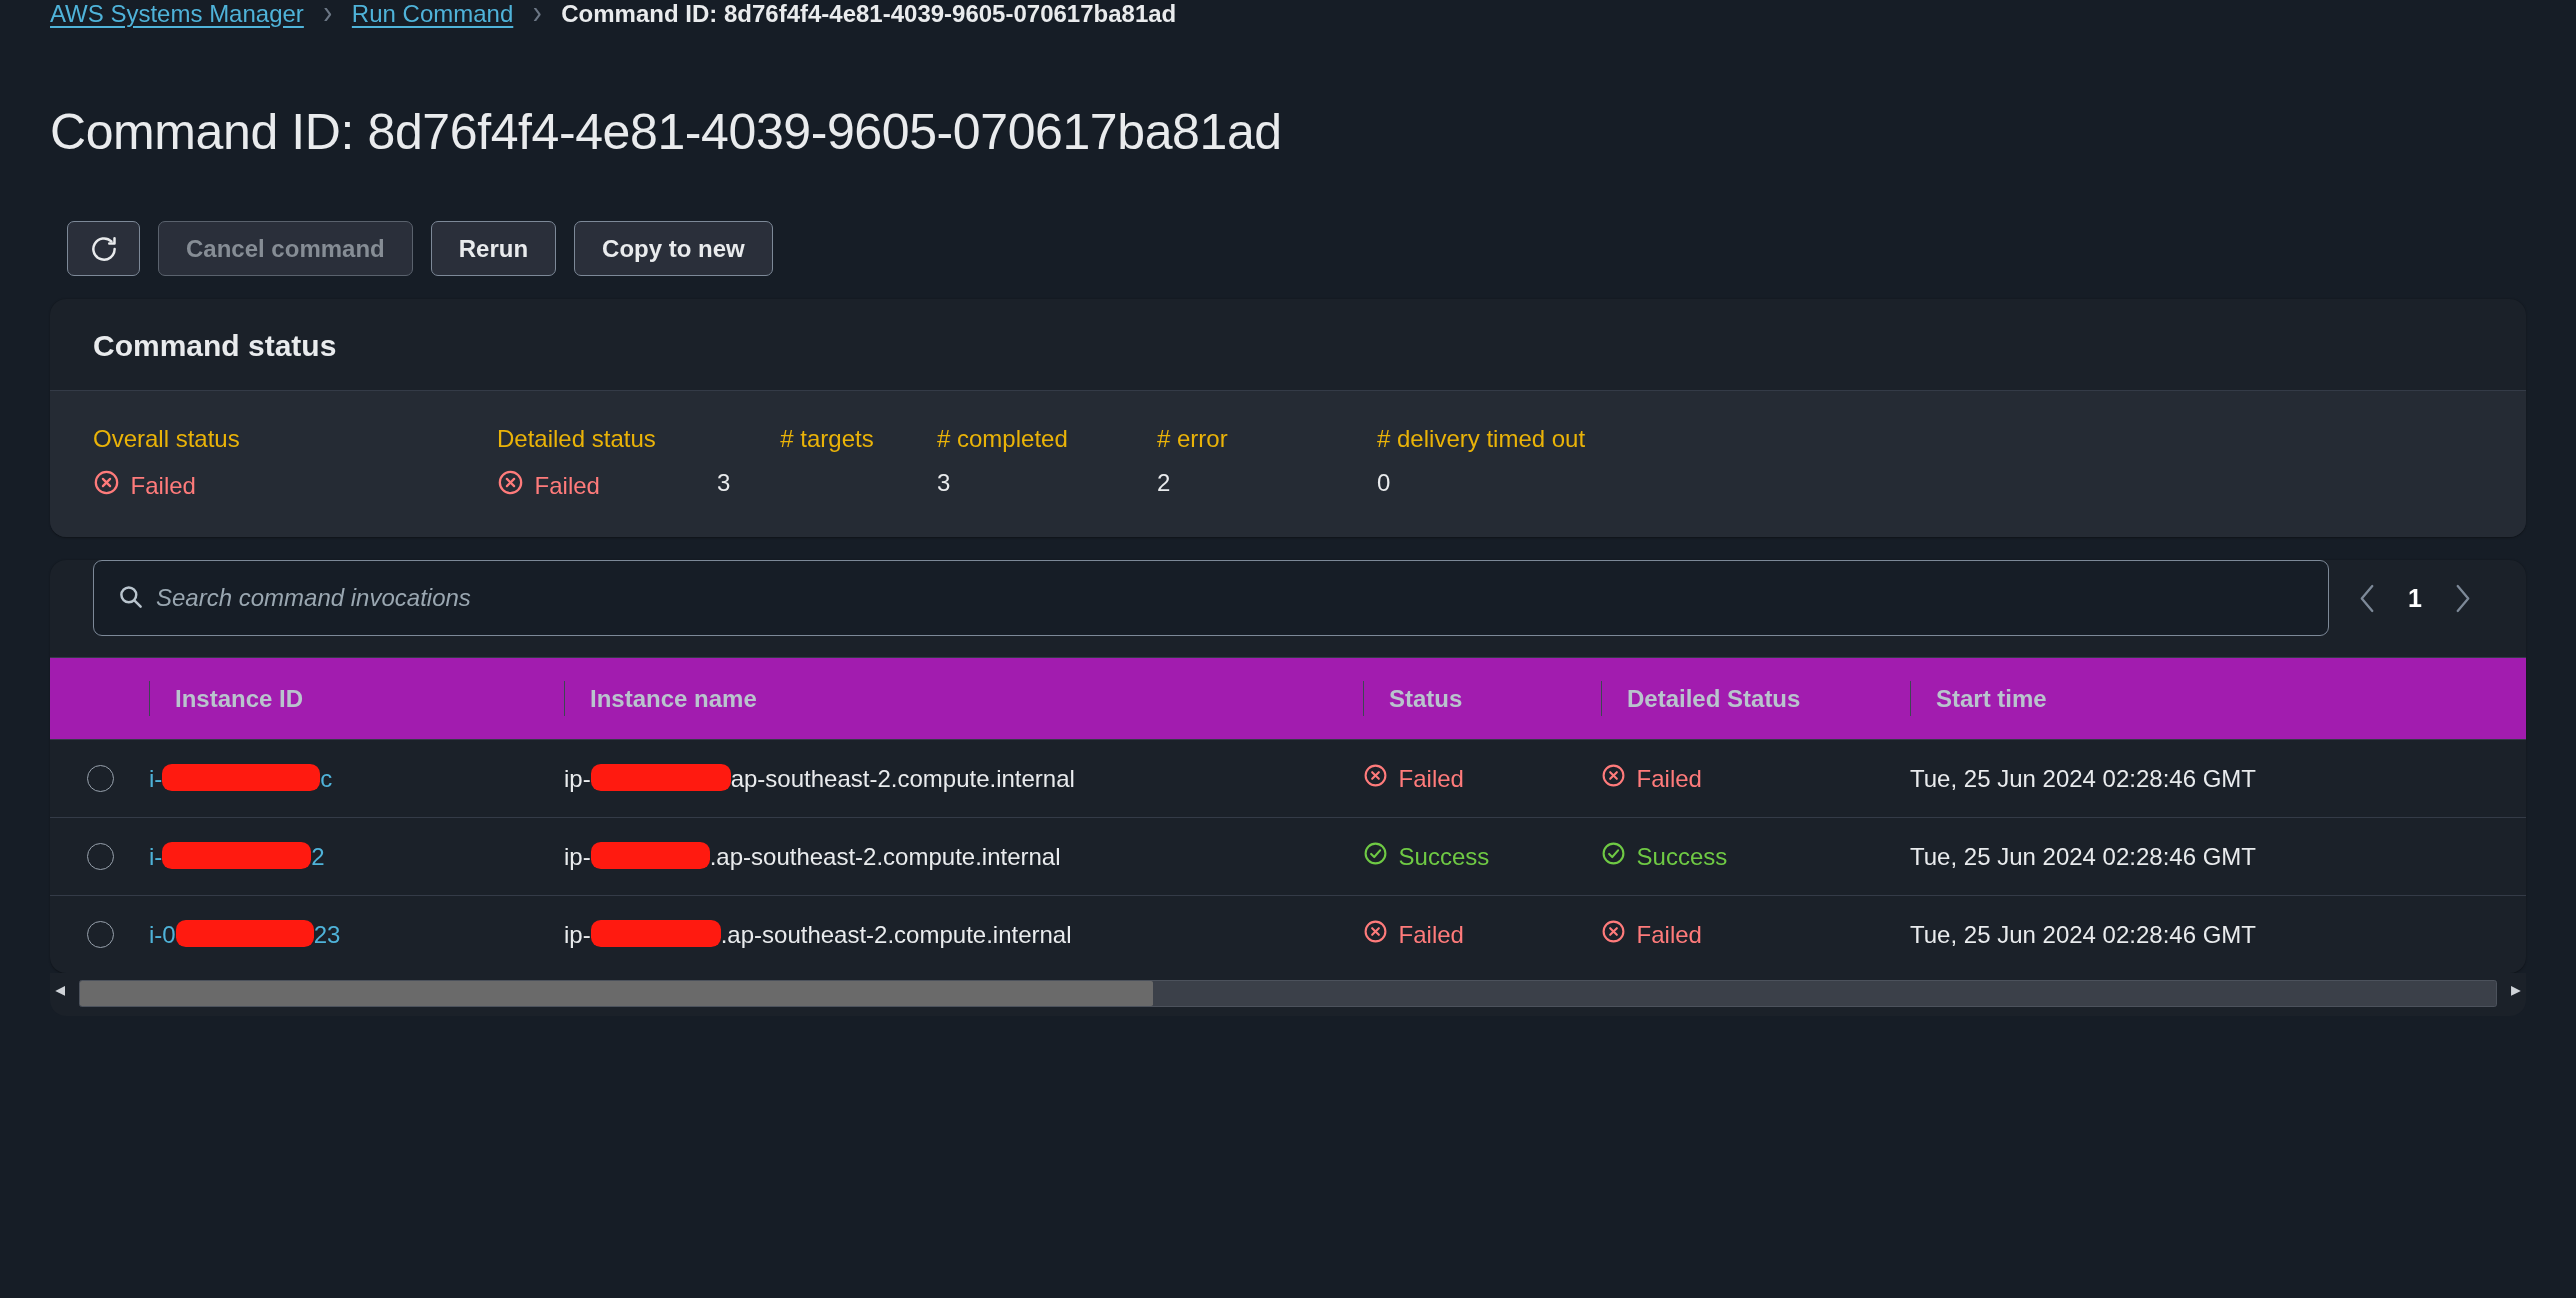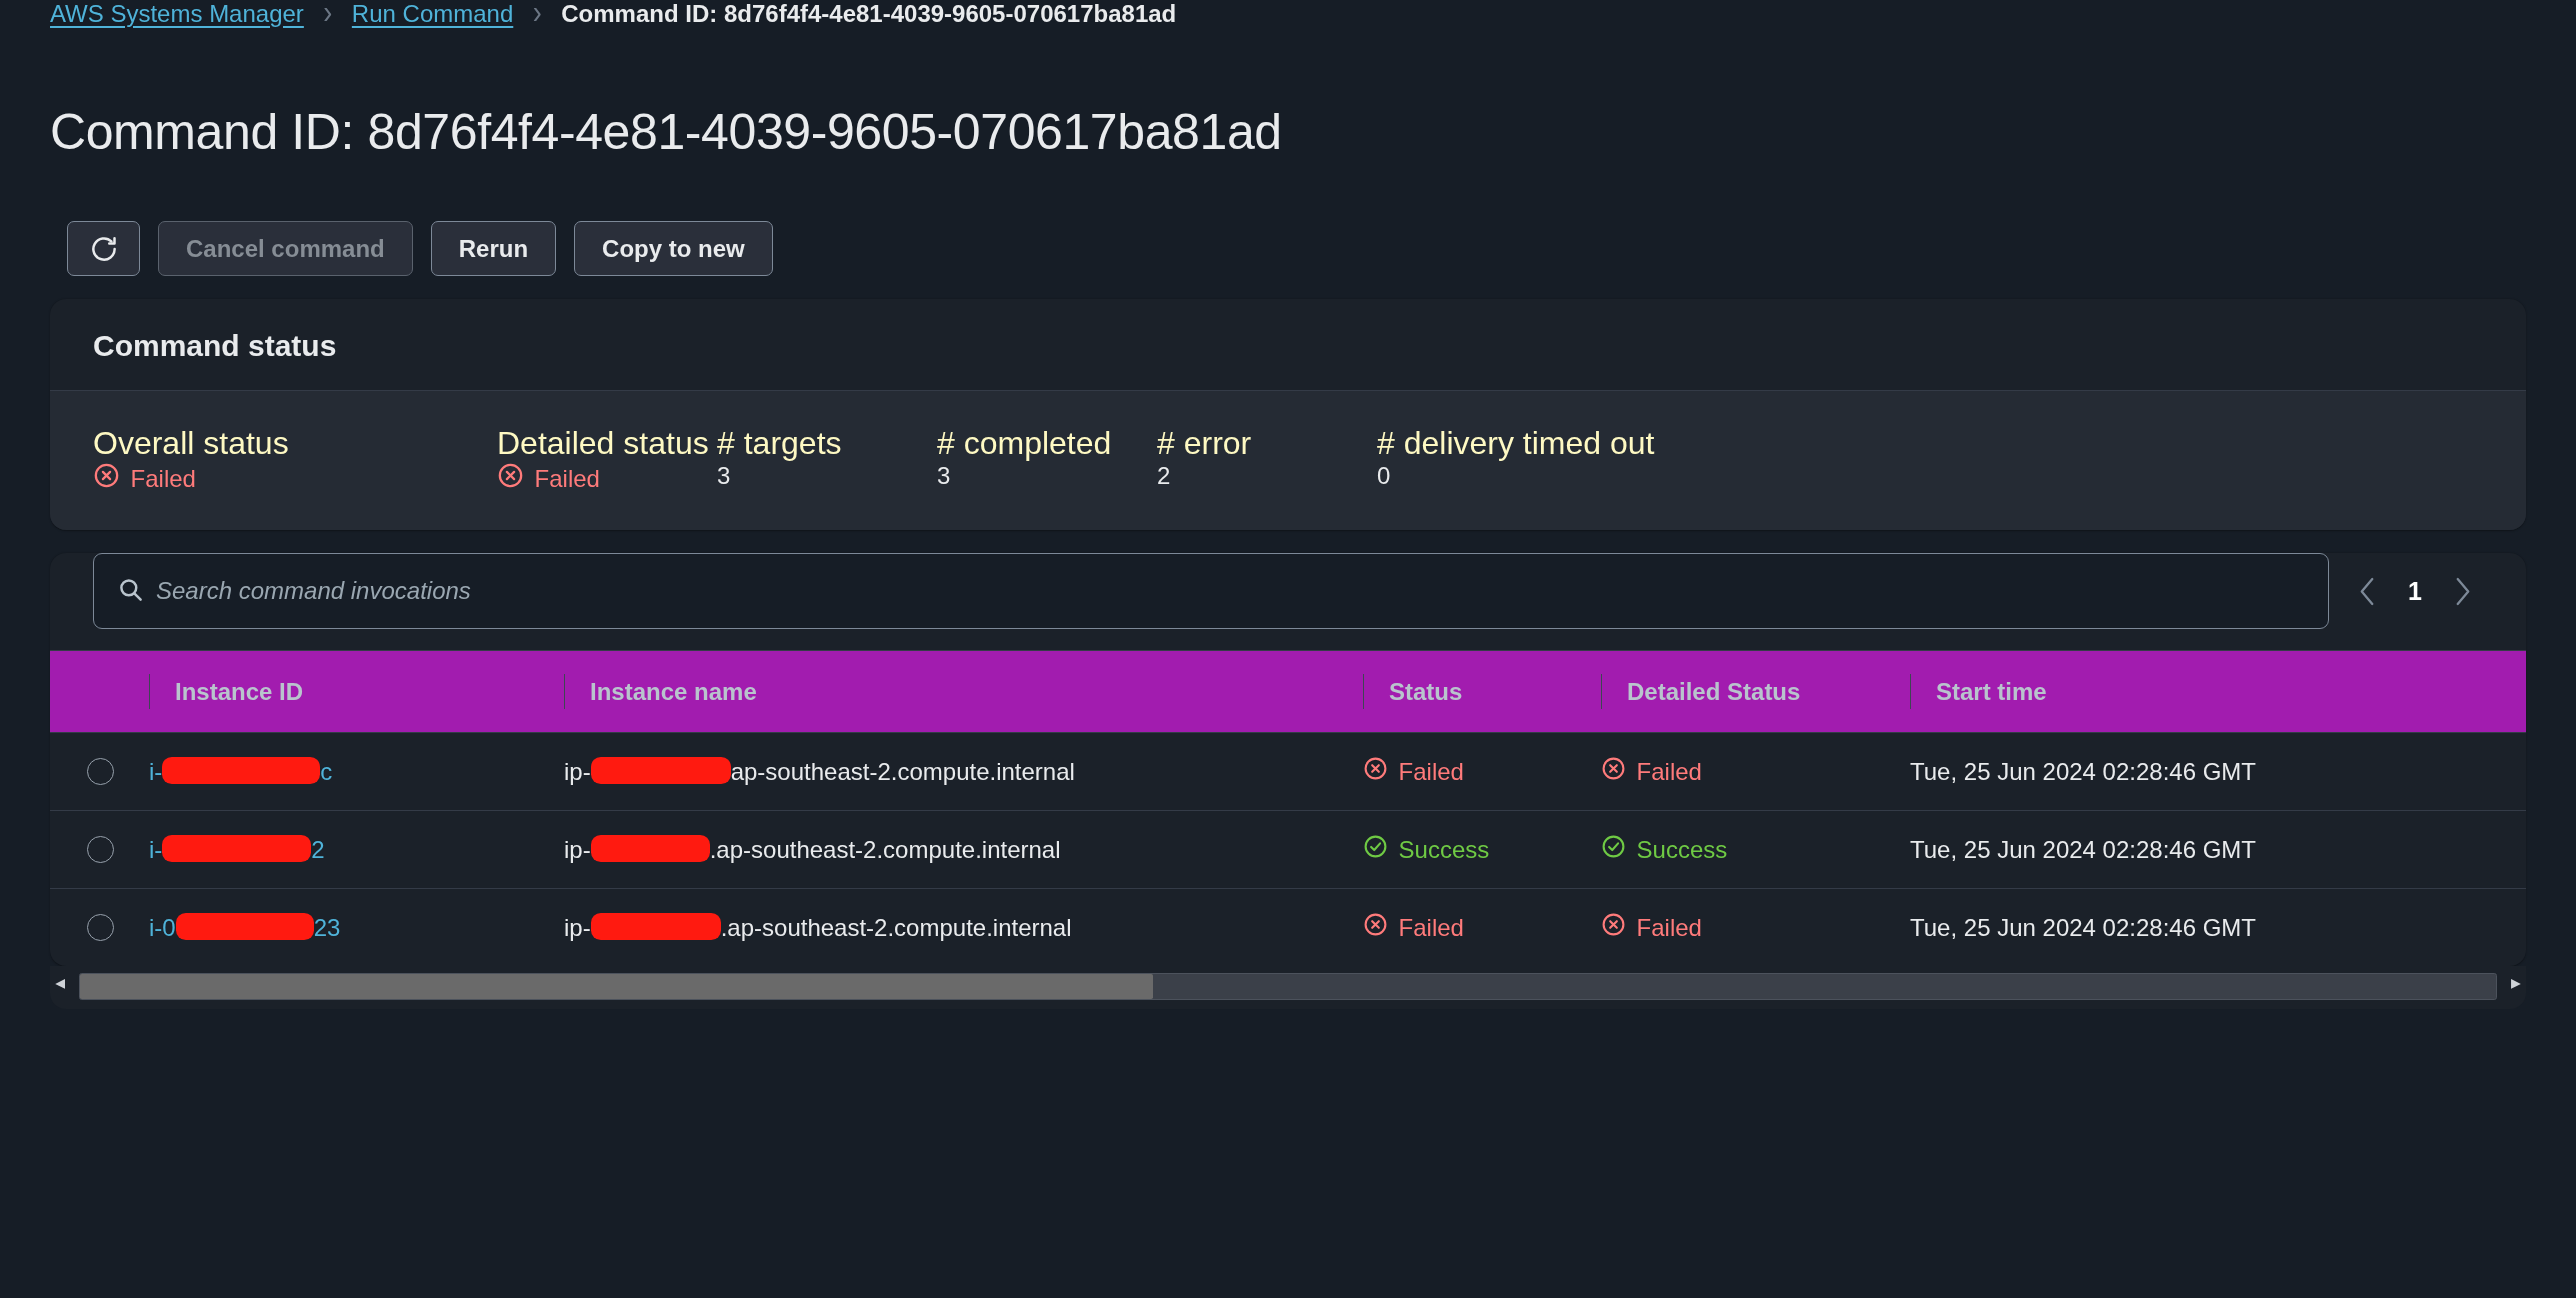--- a/index.html
+++ b/index.html
@@ -107,35 +107,36 @@
 
   
   .status-strip {
     background: #252b34;
     border-top: 0.9px solid #343b47;
     display: flex;
     padding: 34px 43px 35px 43px;
   }
   .stat { flex: 0 0 auto; }
   .stat-label {
-    font-size: 32px;
-    color: #fef9c3;
+    font-size: 24px;
+    color: #eab308;
+    margin-bottom: 16px;
     white-space: nowrap;
   }
   .stat-value {
     font-size: 24px;
     color: #e9ebed;
     display: flex;
     align-items: center;
     gap: 10.6px;
     white-space: nowrap;
   }
   .stat.w1 { width: 404px; }
   .stat.w2 { width: 220px; }
-  .stat.w3 { width: 220px; }
+  .stat.w3 { width: 220px; text-align: center; }
   .stat.w4 { width: 220px; }
   .stat.w5 { width: 220px; }
 
   .status-failed { color: #ff7b7b; }
   .status-success { color: #6fca44; }
 
   .status-ico { flex: 0 0 auto; display: block; }
 
   
   .toolbar {

